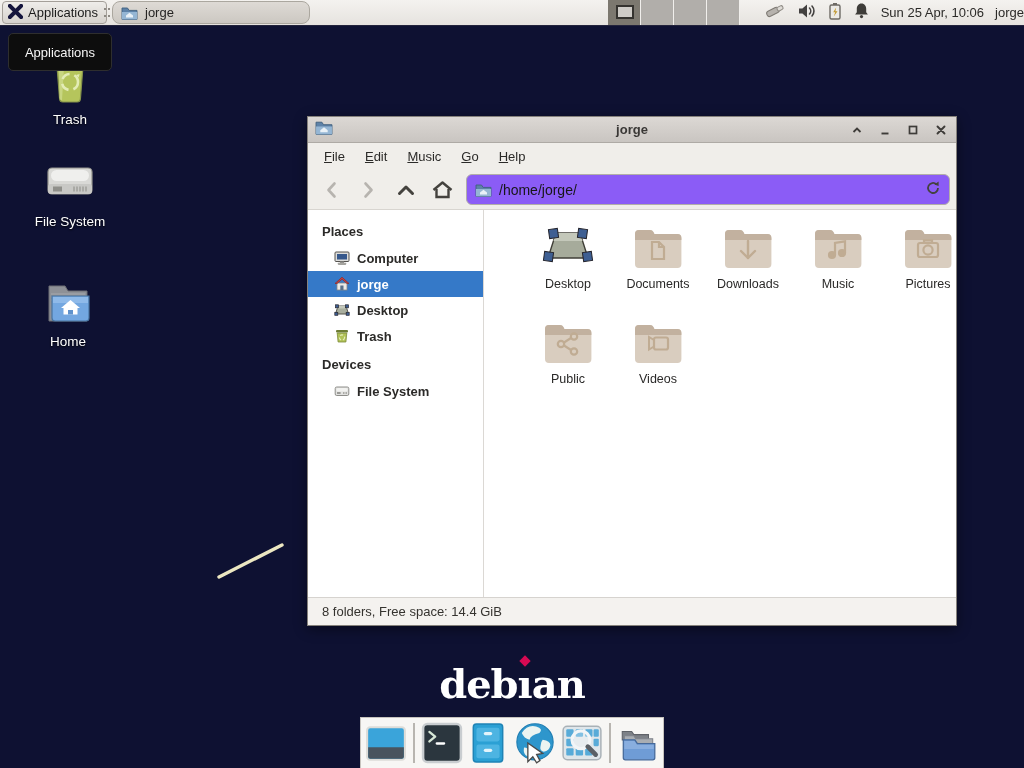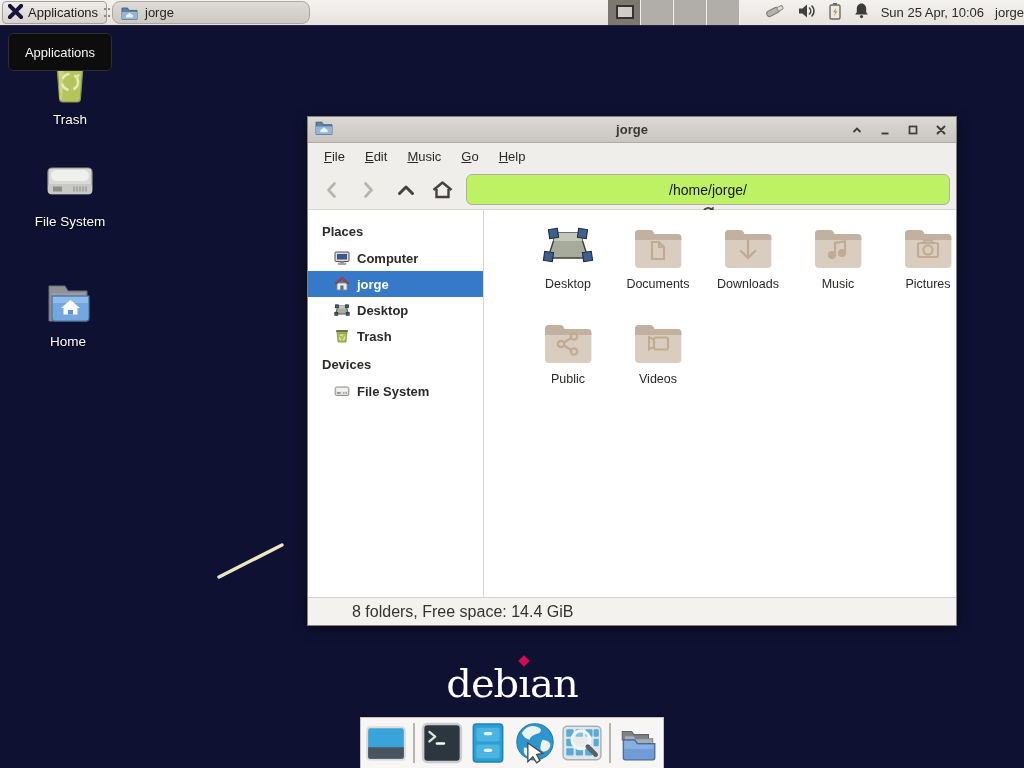--- a/index.html
+++ b/index.html
@@ -36,21 +36,21 @@
 
   
   .desk-icon { position:absolute; width:100px; display:flex; flex-direction:column; align-items:center; z-index:2; cursor:default; }
   .desk-icon .lbl { margin-top:6px; font-size:13.5px; color:#fff; text-shadow:0 1px 2px #000; }
   .di-trash { left:20px; top:54px; }
   .di-fs { left:20px; top:160px; }
   .di-home { left:18px; top:280px; }
 
   
   .debian { position:absolute; left:437px; top:660px; width:150px; text-align:center;
-    font-family:"DejaVu Serif","Liberation Serif",serif; font-weight:normal; font-size:40px; color:#fff;
+    font-family:"DejaVu Serif","Liberation Serif",serif; font-weight:bold; font-size:40px; color:#fff;
     letter-spacing:-1px; z-index:1; }
   .deb-i { position:relative; }
   .deb-i::after { content:""; position:absolute; left:50%; top:-3px; width:8px; height:8px; margin-left:-4px;
     background:#d70a53; transform:rotate(45deg); }
 
   
   .trail { position:absolute; left:212px; top:538px; z-index:1; }
 
   
   .window { position:absolute; left:307px; top:116px; width:650px; height:510px; background:#efedea;
@@ -59,35 +59,35 @@
     display:flex; align-items:center; position:relative; }
   .titlebar .ticon { margin-left:7px; }
   .titlebar .ttext { position:absolute; left:0; right:0; text-align:center; font-size:13px; font-weight:bold; color:#3a3836; }
   .win-btns { position:absolute; right:4px; top:0; height:26px; display:flex; align-items:center; gap:6px; }
   .win-btn { width:22px; height:22px; display:flex; align-items:center; justify-content:center; border-radius:3px; }
   .menubar { height:26px; background:#f0eeea; display:flex; align-items:center; padding-left:6px; }
   .menu-item { display:inline-block; font-size:13px; color:#2b2a28; padding:20px 10px; }
   .menu-item::first-letter { text-decoration:underline; }
   .toolbar { height:41px; background:#f0eeea; border-bottom:1px solid #d8d5d0; position:relative; }
   .nav-btn { position:absolute; top:6px; width:32px; height:29px; display:flex; align-items:center; justify-content:center; border-radius:4px; }
-  .addr { position:absolute; left:158px; top:5px; width:484px; height:31px; background:#bef264;
-    border:1px solid #b2aea8; border-radius:6px; display:flex; align-items:center; padding:0 8px; gap:7px;flex-direction:column; }
+  .addr { position:absolute; left:158px; top:5px; width:484px; height:31px; background:#8b5cf6;
+    border:1px solid #b2aea8; border-radius:6px; display:flex; align-items:center; padding:0 8px; gap:7px; }
   .addr .path { flex:1; font-size:14px; color:#161616; }
   .content { position:absolute; left:0; top:93px; right:0; bottom:28px; display:flex; background:#fff;gap:37px; }
   .sidebar { width:176px; background:#fff; border-right:1px solid #dbd8d4; padding-top:6px; }
   .side-head { font-size:13px; font-weight:bold; color:#2b2a28; padding:8px 0 6px 14px; }
   .side-row { height:26px; display:flex; align-items:center; gap:7px; padding-left:26px; font-size:13px; color:#2b2a28;font-weight:bold; }
   .side-row.selected { background:#3579c8; color:#fff; }
   .files { position:relative; flex:1; background:#fff; }
   .grid { position:absolute; left:2px; top:7px; display:grid; grid-template-columns:repeat(5,90px); grid-auto-rows:95px; }
   .fcell { display:flex; flex-direction:column; align-items:center; padding-top:5px; }
   .fcell .flbl { margin-top:5px; font-size:12.5px; color:#2a2928; }
   .statusbar { position:absolute; left:0; right:0; bottom:0; height:28px; background:#f4f2ef;
     border-top:1px solid #d6d3cf; display:flex; align-items:center; padding-left:14px; }
-  .statusbar span { font-size:16px; color:#35332f;margin-left:30px; }
+  .statusbar span { font-size:13px; color:#35332f; }
 
   
   .dock { position:absolute; left:360px; top:717px; width:304px; height:51px; background:#f7f6f4;
     border:1px solid #c6c3be; border-bottom:none; display:flex; align-items:center; padding:0 3px; gap:3px; z-index:6; }
   .dock-item { width:44px; height:44px; display:flex; align-items:center; justify-content:center; }
   .dock-sep { width:2px; height:40px; background:#b8b5b0; margin:0 3px; }
 </style>
 </head>
 <body>
 

